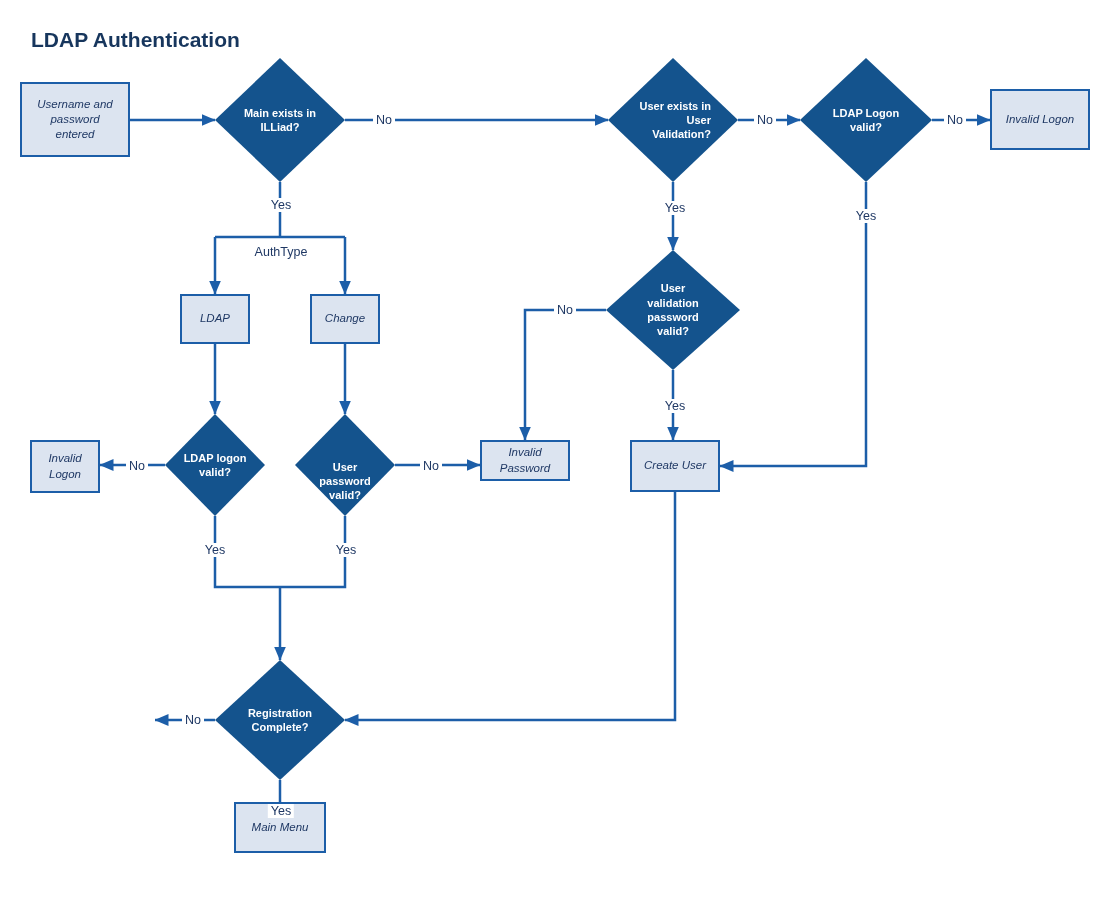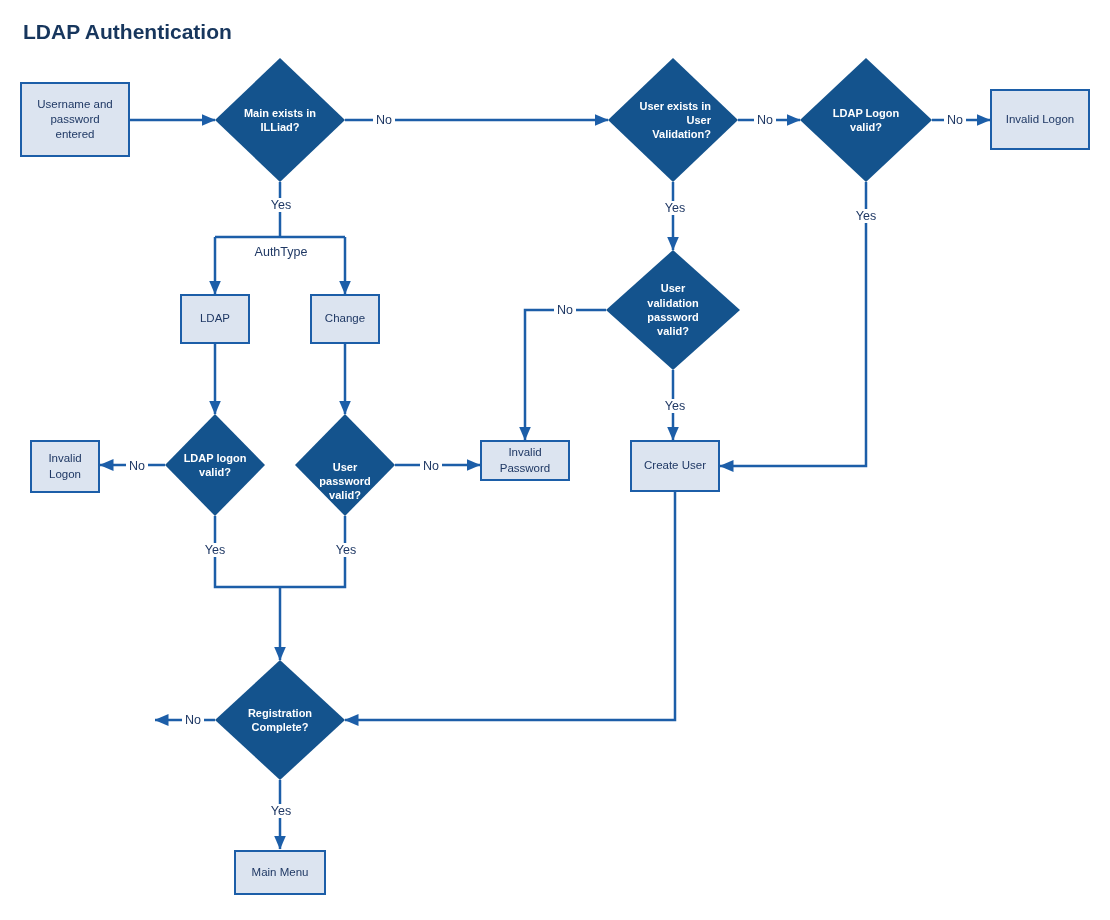--- a/index.html
+++ b/index.html
@@ -8,30 +8,30 @@
     --rect-fill:#DCE4F0;
     --rect-border:#1C5EA8;
     --rect-text:#1F3864;
     --line-color:#1C5EA8;
     --label-text:#1F3864;
     --title-text:#17365D;
   }
   *{box-sizing:border-box;}
   body{margin:0;background:#fff;font-family:"Liberation Sans",sans-serif;}
   .canvas{position:relative;width:1110px;height:920px;background:#fff;overflow:hidden;}
-  .title{position:absolute;left:15px;top:12px;margin:8px;font-size:21px;font-weight:bold;
+  .title{position:absolute;left:15px;top:12px;margin:16px;font-size:21px;font-weight:bold;
          color:var(--title-text);}
   svg.wires{position:absolute;left:0;top:0;width:1110px;height:920px;}
   svg.wires path.wire{fill:none;stroke:var(--line-color);stroke-width:2.5;}
   .arrowhead{fill:var(--line-color);stroke:none;}
   .node{position:absolute;display:flex;align-items:center;justify-content:center;
         text-align:center;}
   .node span{display:inline-block;}
   .rect{background:var(--rect-fill);border:2px solid var(--rect-border);
-        color:var(--rect-text);font-size:11.5px;line-height:1.32;padding:6px;}
+        color:var(--rect-text);font-size:11.5px;line-height:1.32;padding:6px;font-style:italic;}
   .diamond{background:var(--diamond-fill);color:var(--diamond-text);font-size:11px;
            font-weight:bold;line-height:1.3;
            clip-path:polygon(50% 0,100% 50%,50% 100%,0 50%);}
   .elabel{position:absolute;transform:translate(-50%,-50%);background:#fff;
           color:var(--label-text);font-size:12.5px;padding:0 3px;white-space:nowrap;}
   #n-username span{max-width:84px;}
   #n-exists-illiad span{width:92px;}
   #n-exists-validation span{width:76px;text-align:right;}
   #n-ldap-valid-top span{width:86px;}
   #n-ldap-valid-left span{width:74px;}
@@ -100,21 +100,21 @@
 
   <div class="node rect" id="n-invalid-password" style="left:480px;top:440px;width:90px;height:41px">
     <span>Invalid Password</span>
     </div>
 
   <div class="node rect" id="n-create-user" style="left:630px;top:440px;width:90px;height:52px">
     <span>Create User</span>
     </div>
 
 
-  <div class="node rect" id="n-main-menu" style="left:234px;top:850px;width:92px;height:45px">
+  <div class="node rect" id="n-main-menu" style="left:234px;top:802px;width:92px;height:51px">
     <span>Main Menu</span>
     </div>
 
   <div class="node diamond" id="n-exists-illiad" style="left:215px;top:58px;width:130px;height:124px">
     <span>Main exists in ILLiad?</span>
     </div>
 
   <div class="node diamond" id="n-exists-validation" style="left:608px;top:58px;width:130px;height:124px">
     <span>User exists in User Validation?</span>
     </div>

